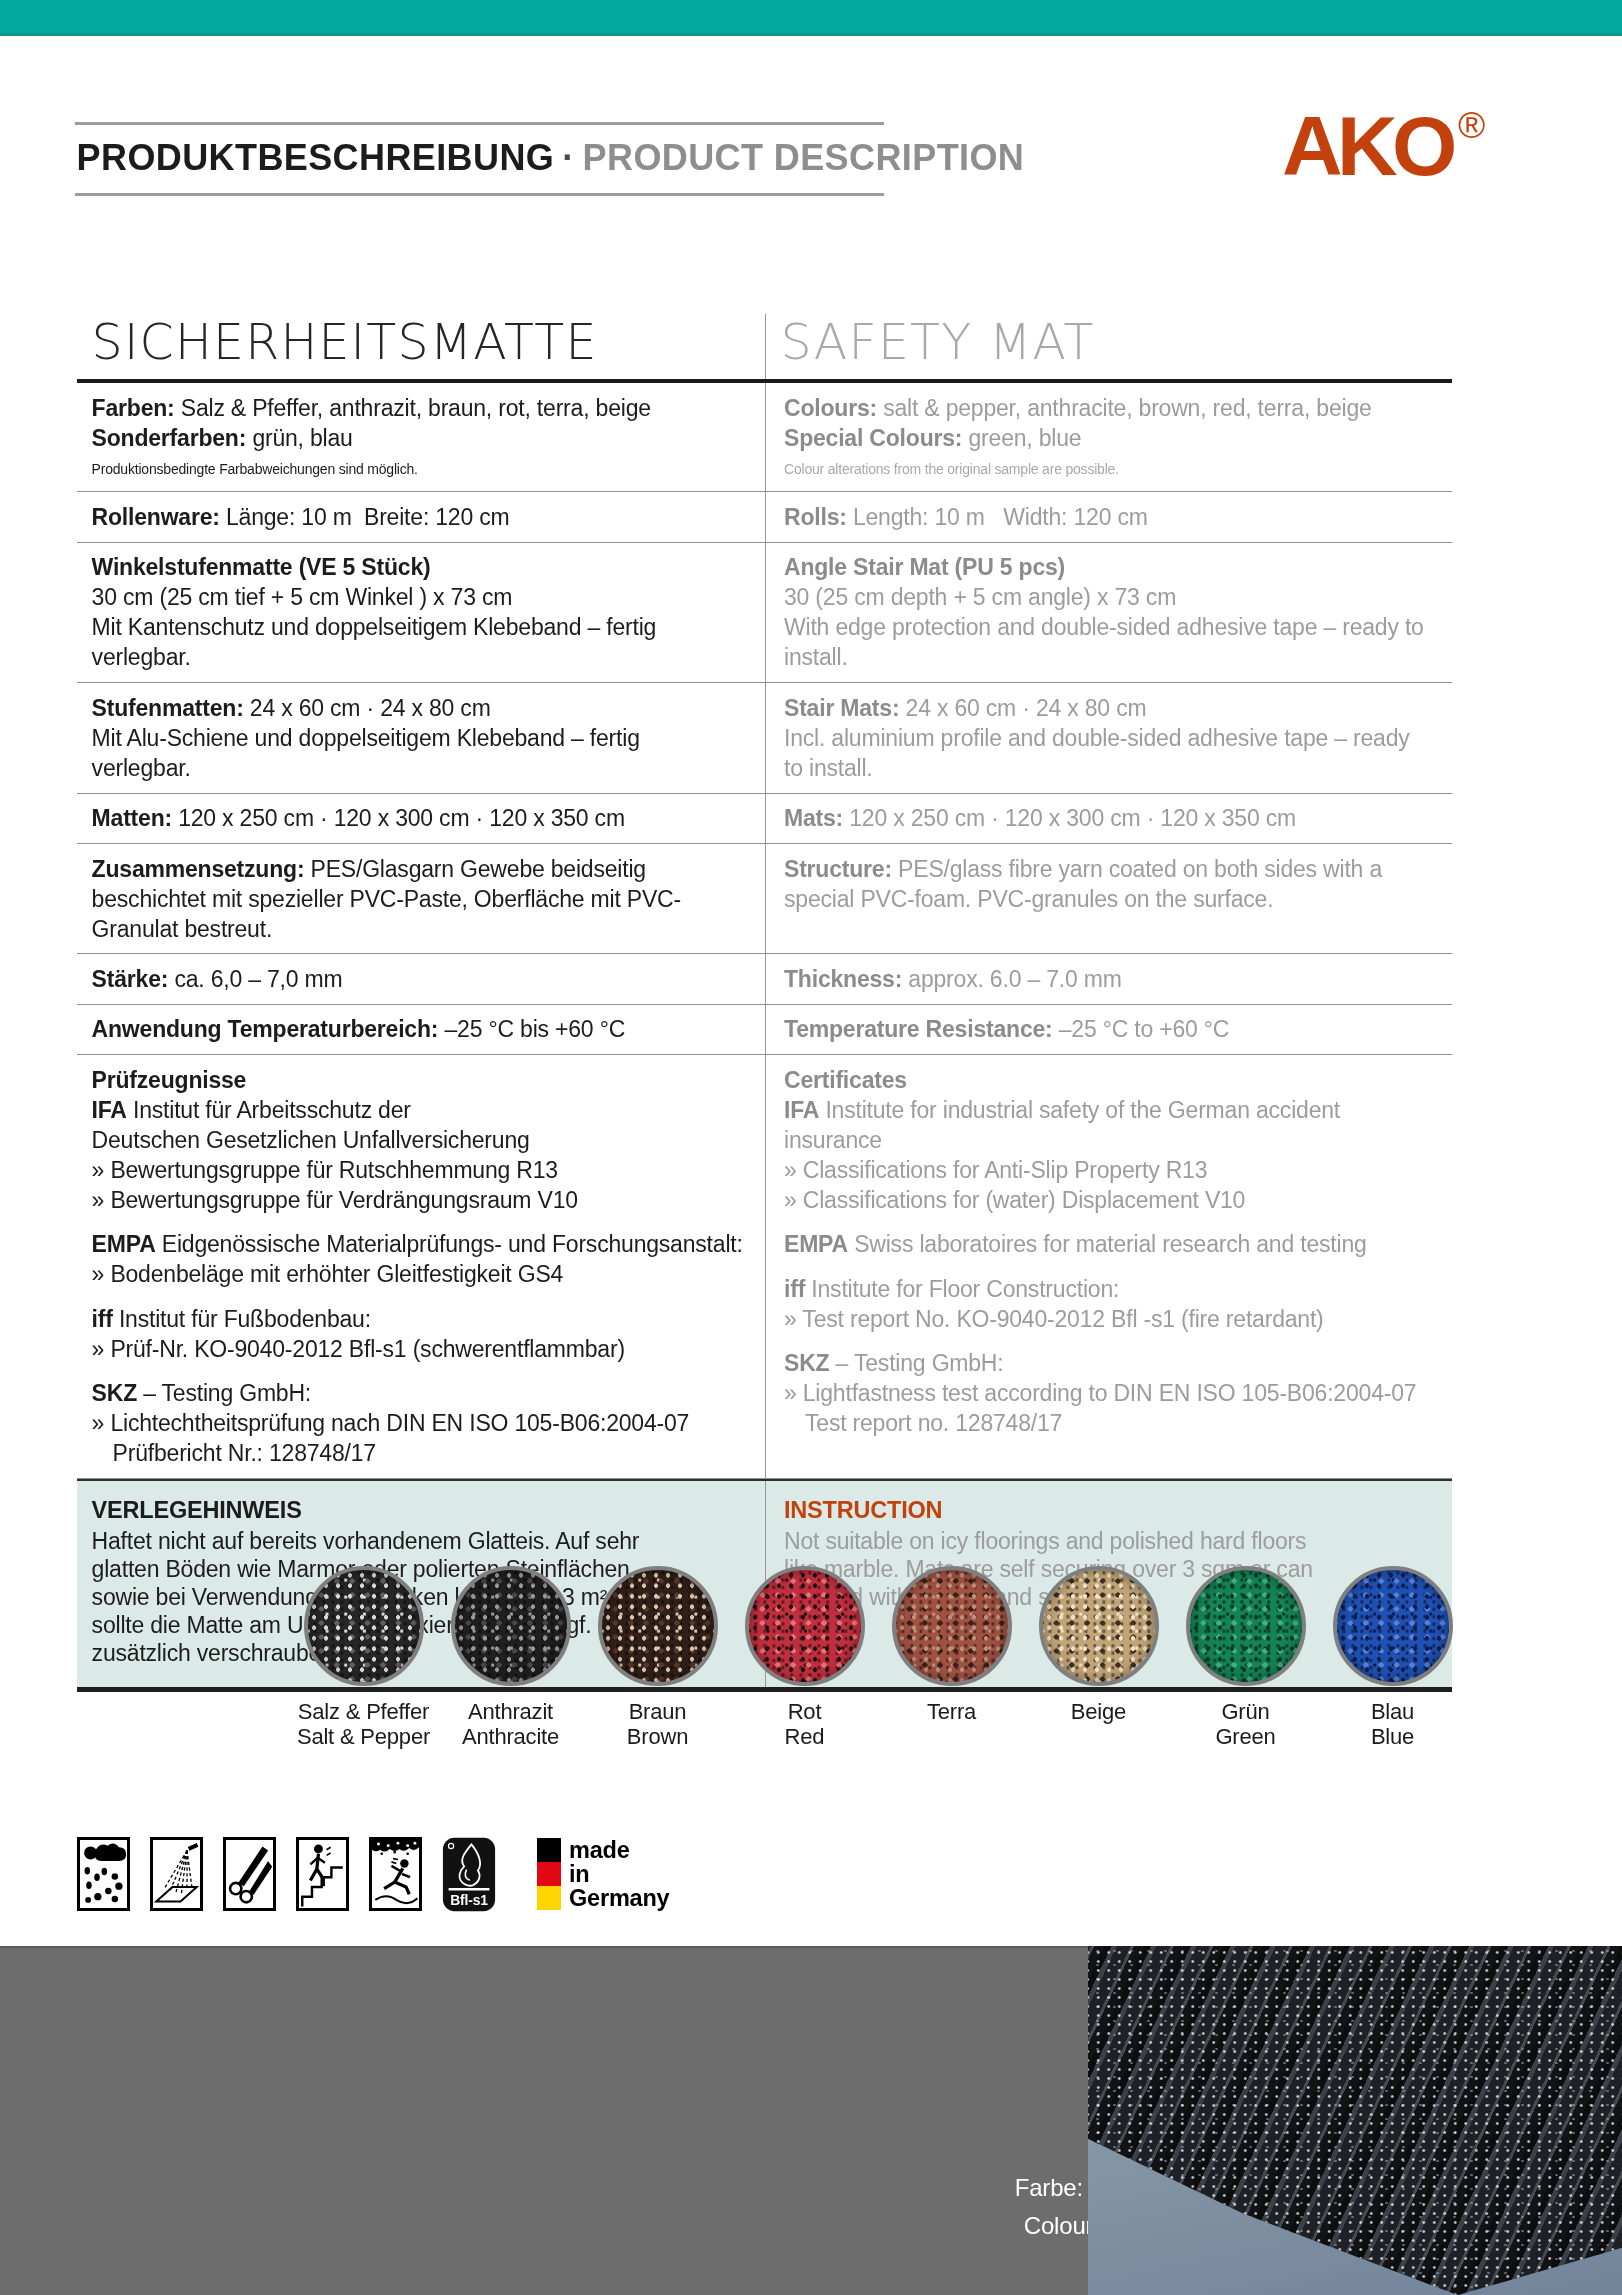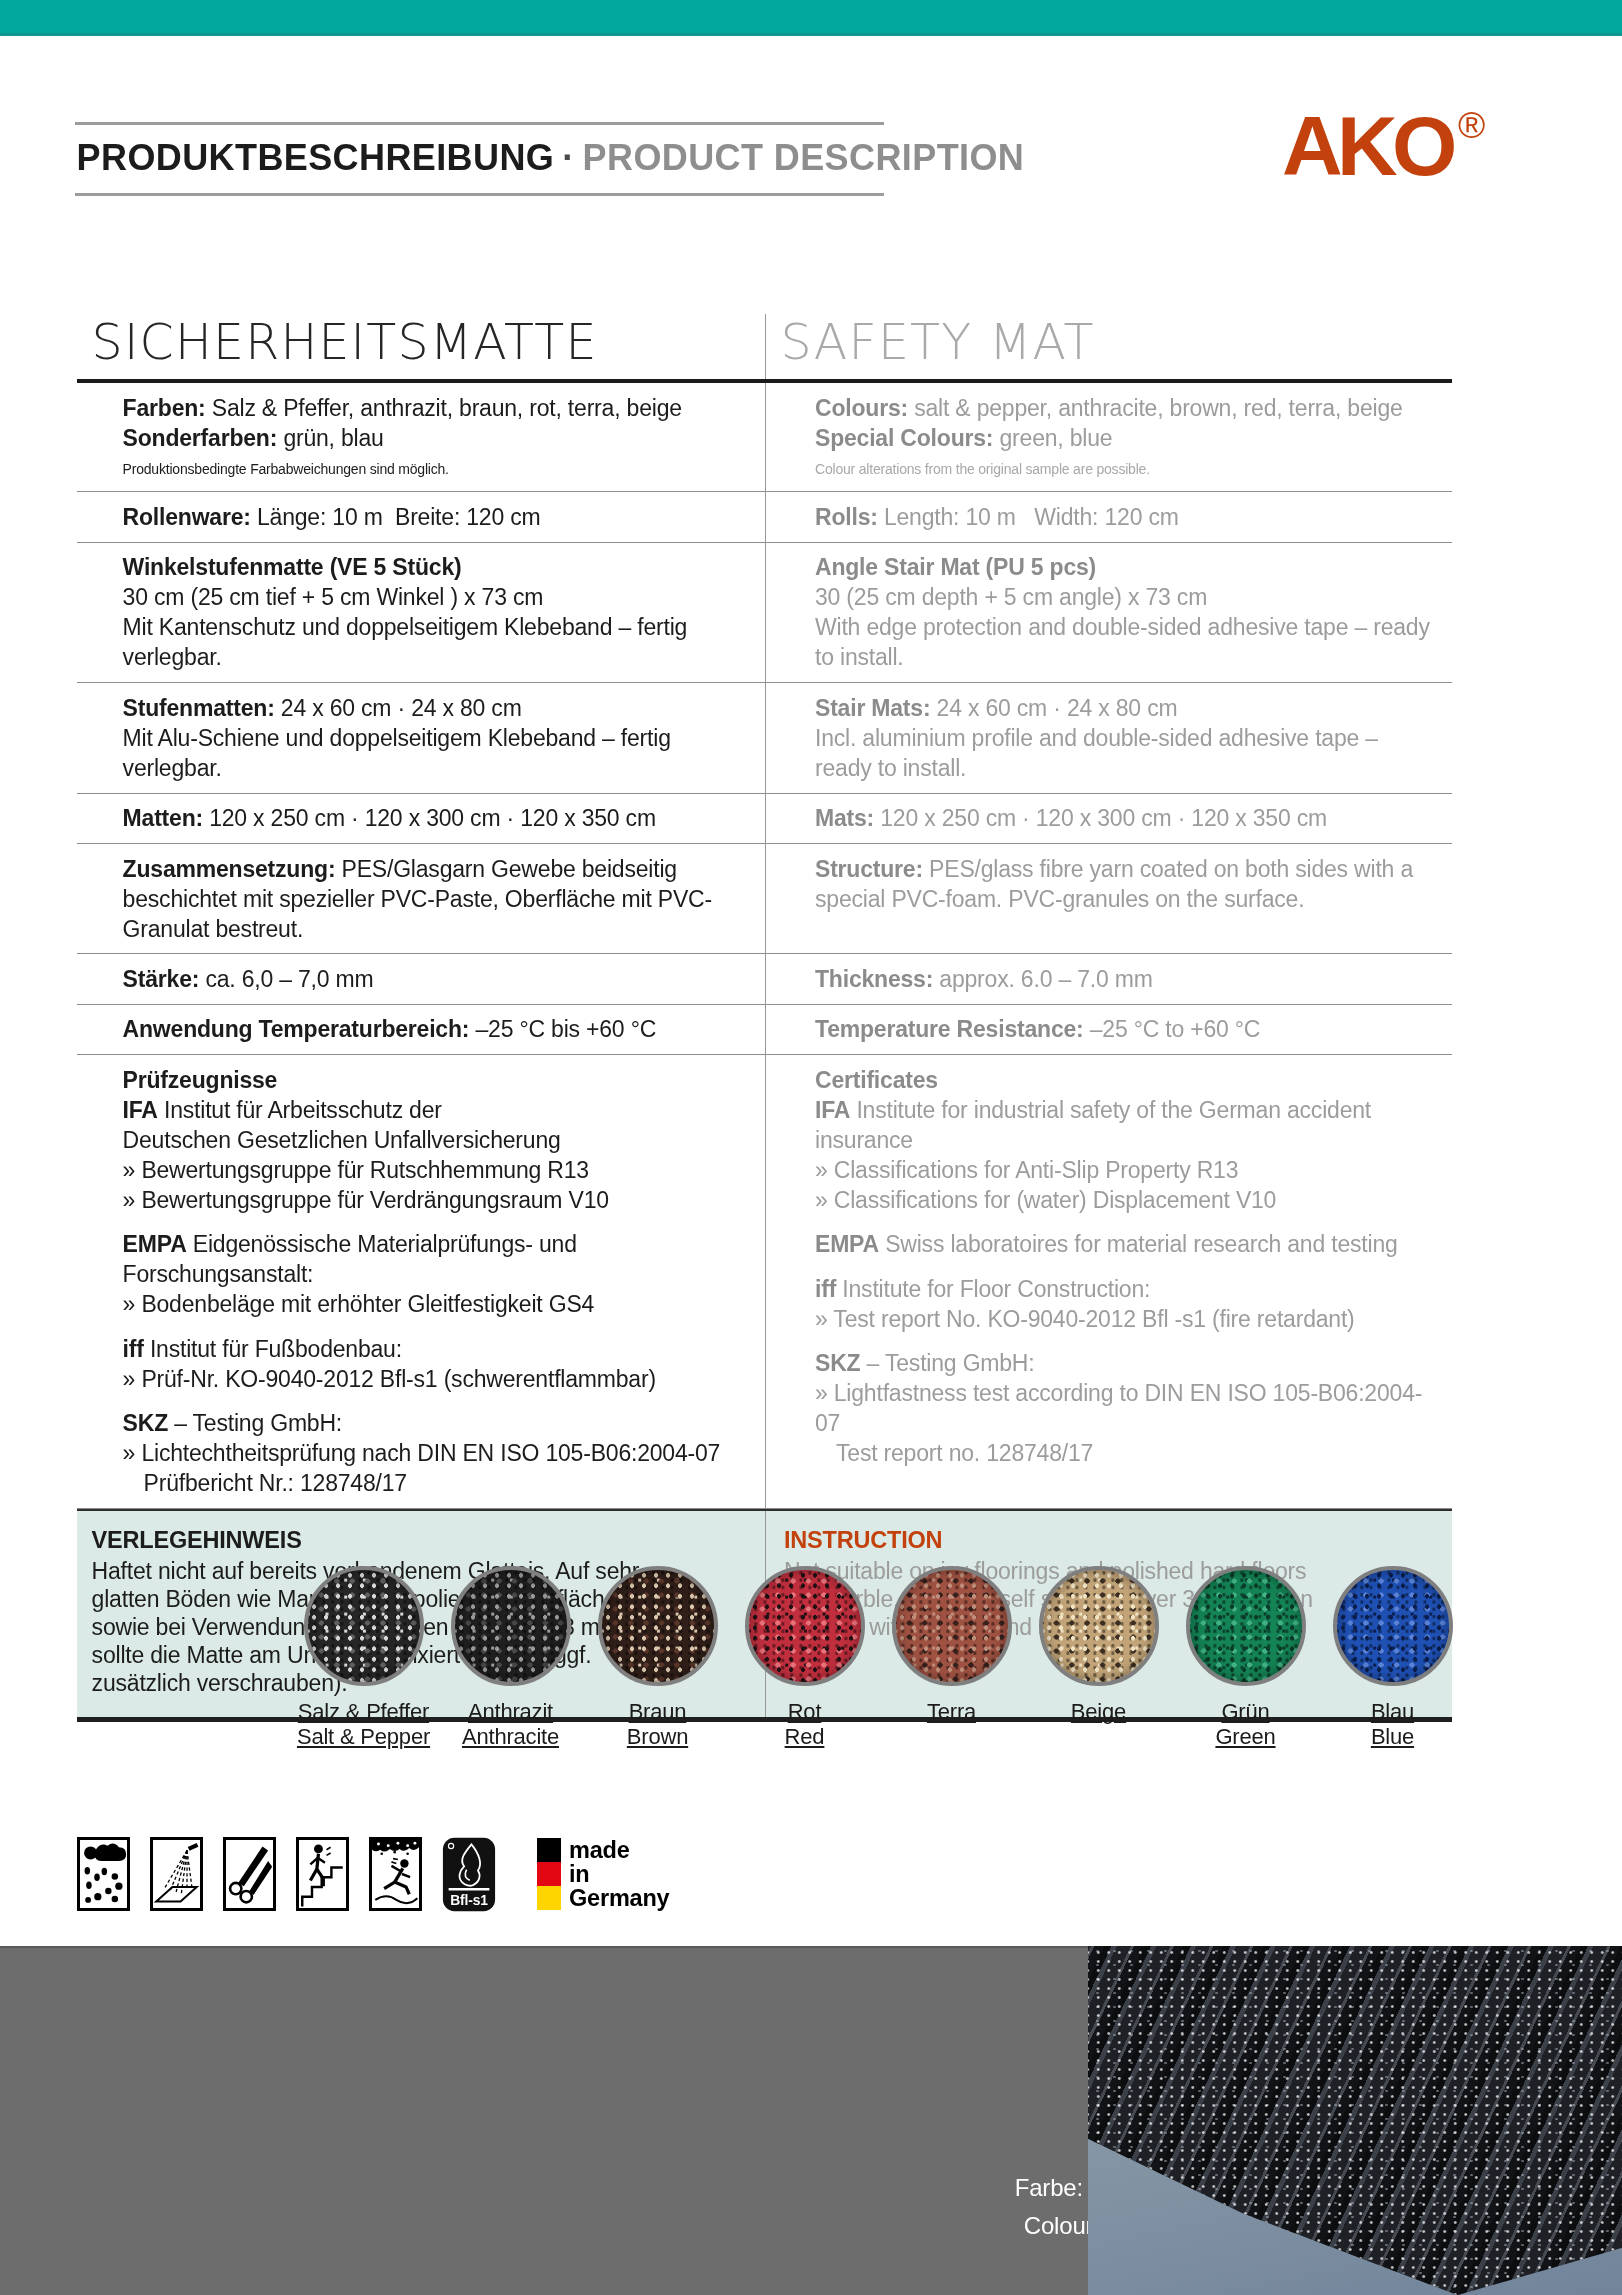--- a/index.html
+++ b/index.html
@@ -20,39 +20,39 @@
   .logo .brand{font-size:84px;font-weight:bold;letter-spacing:-5.7px;line-height:84px;}
   .logo .reg{font-size:37px;font-weight:normal;position:relative;top:-37px;left:6.5px;}
   
   .spec{position:absolute;left:77px;top:306px;width:1375px;}
   .row{display:flex;border-bottom:1.6px solid #8f8f8f;}
   .cell{box-sizing:border-box;padding:9.7px 21px 9.7px 14.6px;}
   .cell-de{width:688px;}
   .cell-en{width:687px;border-left:1.6px solid #989898;padding-left:18px;color:#9c9c9c;}
   .cell-en .b{color:#8b8b8b;}
   .b{font-weight:bold;}
-  .line{font-size:23px;line-height:30px;margin-left:31px;}
+  .line{font-size:23px;line-height:30px;}
   .small{font-size:14px;line-height:25px;padding-top:4px;}
   .cell-en .small{color:#a8a8a8;}
   .gap{margin-top:14.6px;}
   .indent{padding-left:21px;}
   .title-row{border-bottom:4.9px solid #1b1b1b;align-items:flex-end;height:73px;}
   .title-row .cell{padding:0 0 8px 14.6px;}
   .page-title{font-size:49px;font-weight:200;letter-spacing:1.2px;font-family:"DejaVu Sans","Liberation Sans",sans-serif;color:#262626;}
   .title-row .cell-en .page-title{color:#a9a9a9;}
   
   .instruction-row{background:#dbeae6;border-top:2.4px solid #2f2f2f;border-bottom:5.7px solid #1f1f1f;}
   .instruction-row .cell{padding-top:12px;padding-bottom:19.5px;}
   .inst-title{font-size:23.5px;font-weight:bold;line-height:34px;}
   .inst-body{font-size:23px;line-height:28px;max-width:568px;}
   .cell-en .inst-title{color:#c2410c;}
   .cell-en .inst-body{max-width:552px;}
   
   .swatches{position:absolute;left:290px;top:1566px;width:1178px;display:flex;}
-  .swatch-item{width:147px;display:flex;flex-direction:column;align-items:center;text-decoration:underline;}
+  .swatch-item{width:147px;display:flex;flex-direction:column;align-items:center;}
   .swatch-circle{
     width:112px;height:112px;border-radius:50%;border:4px solid #7f7f7f;
     box-shadow:inset 0 0 13px rgba(0,0,0,.38);
     background-size:12px 10.5px,15.4px 14px,9px 7.3px,18.7px 17px;
     background-position:0 0,5.7px 4px,2.4px 6.5px,9.7px 1.6px;
     margin-bottom:13px;
   }
   .swatch-label{font-size:22px;line-height:25px;text-align:center;color:#1b1b1b;}
   
   .icons{position:absolute;left:77px;top:1837px;display:flex;align-items:flex-start;}

